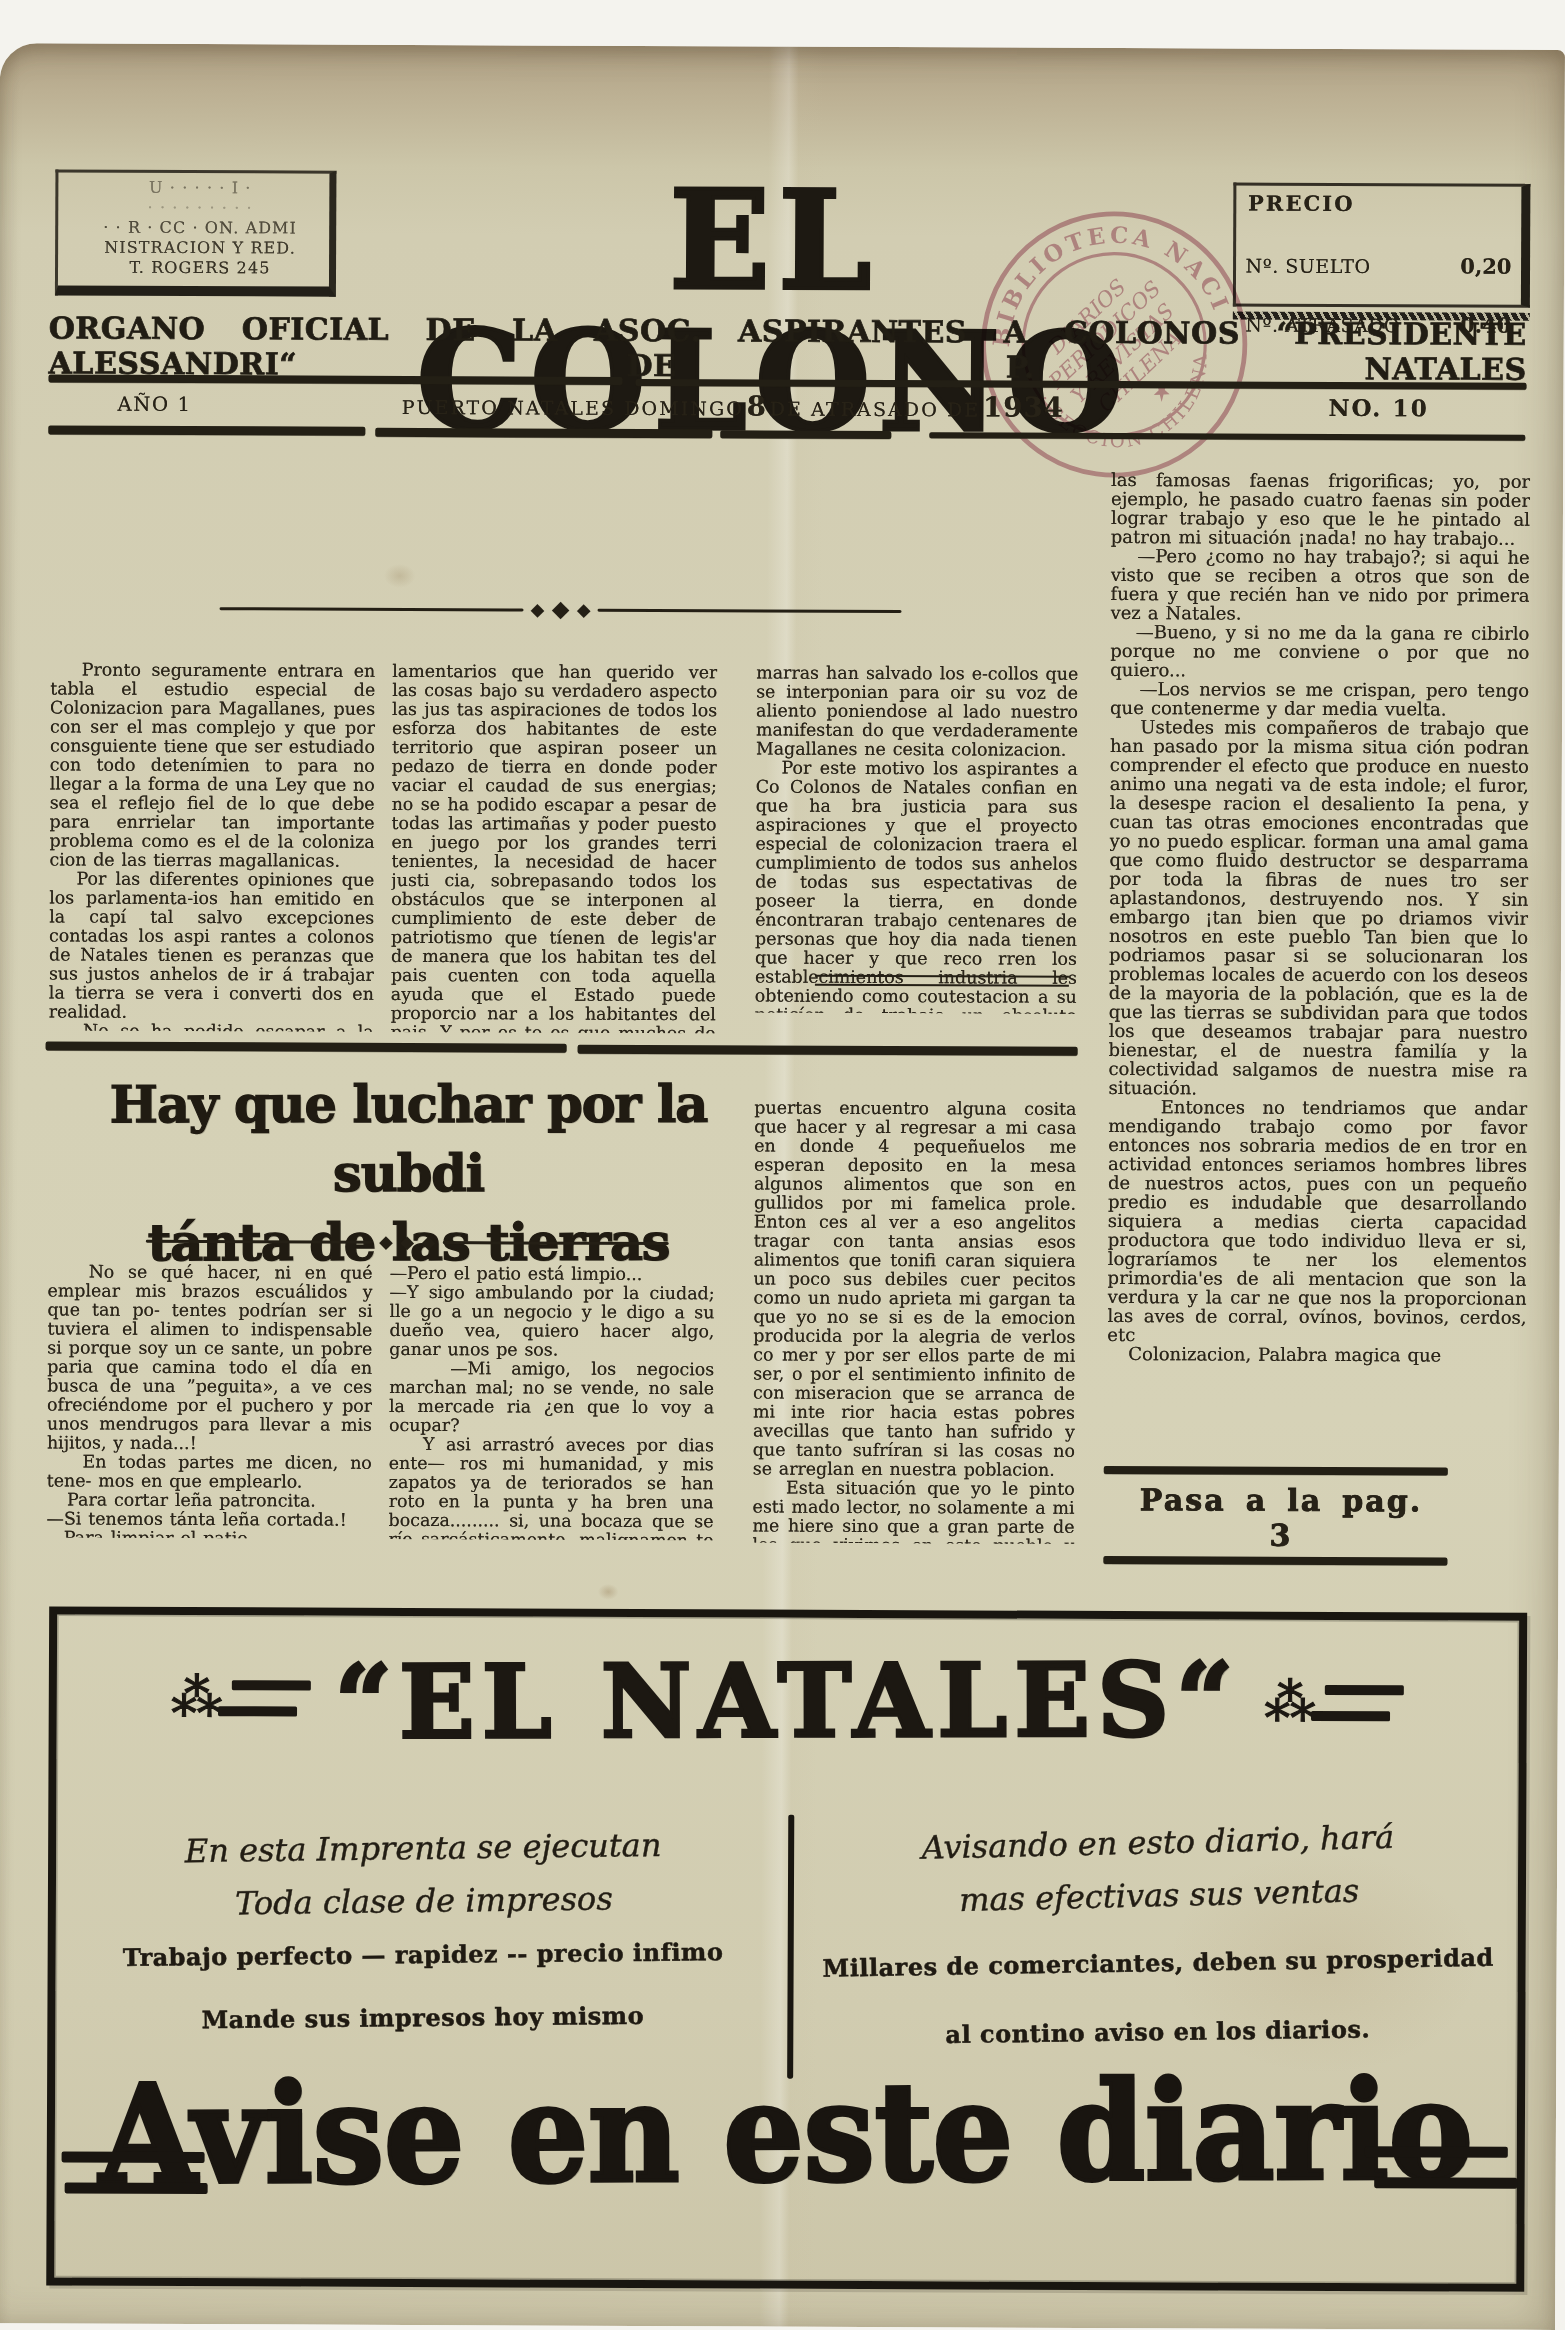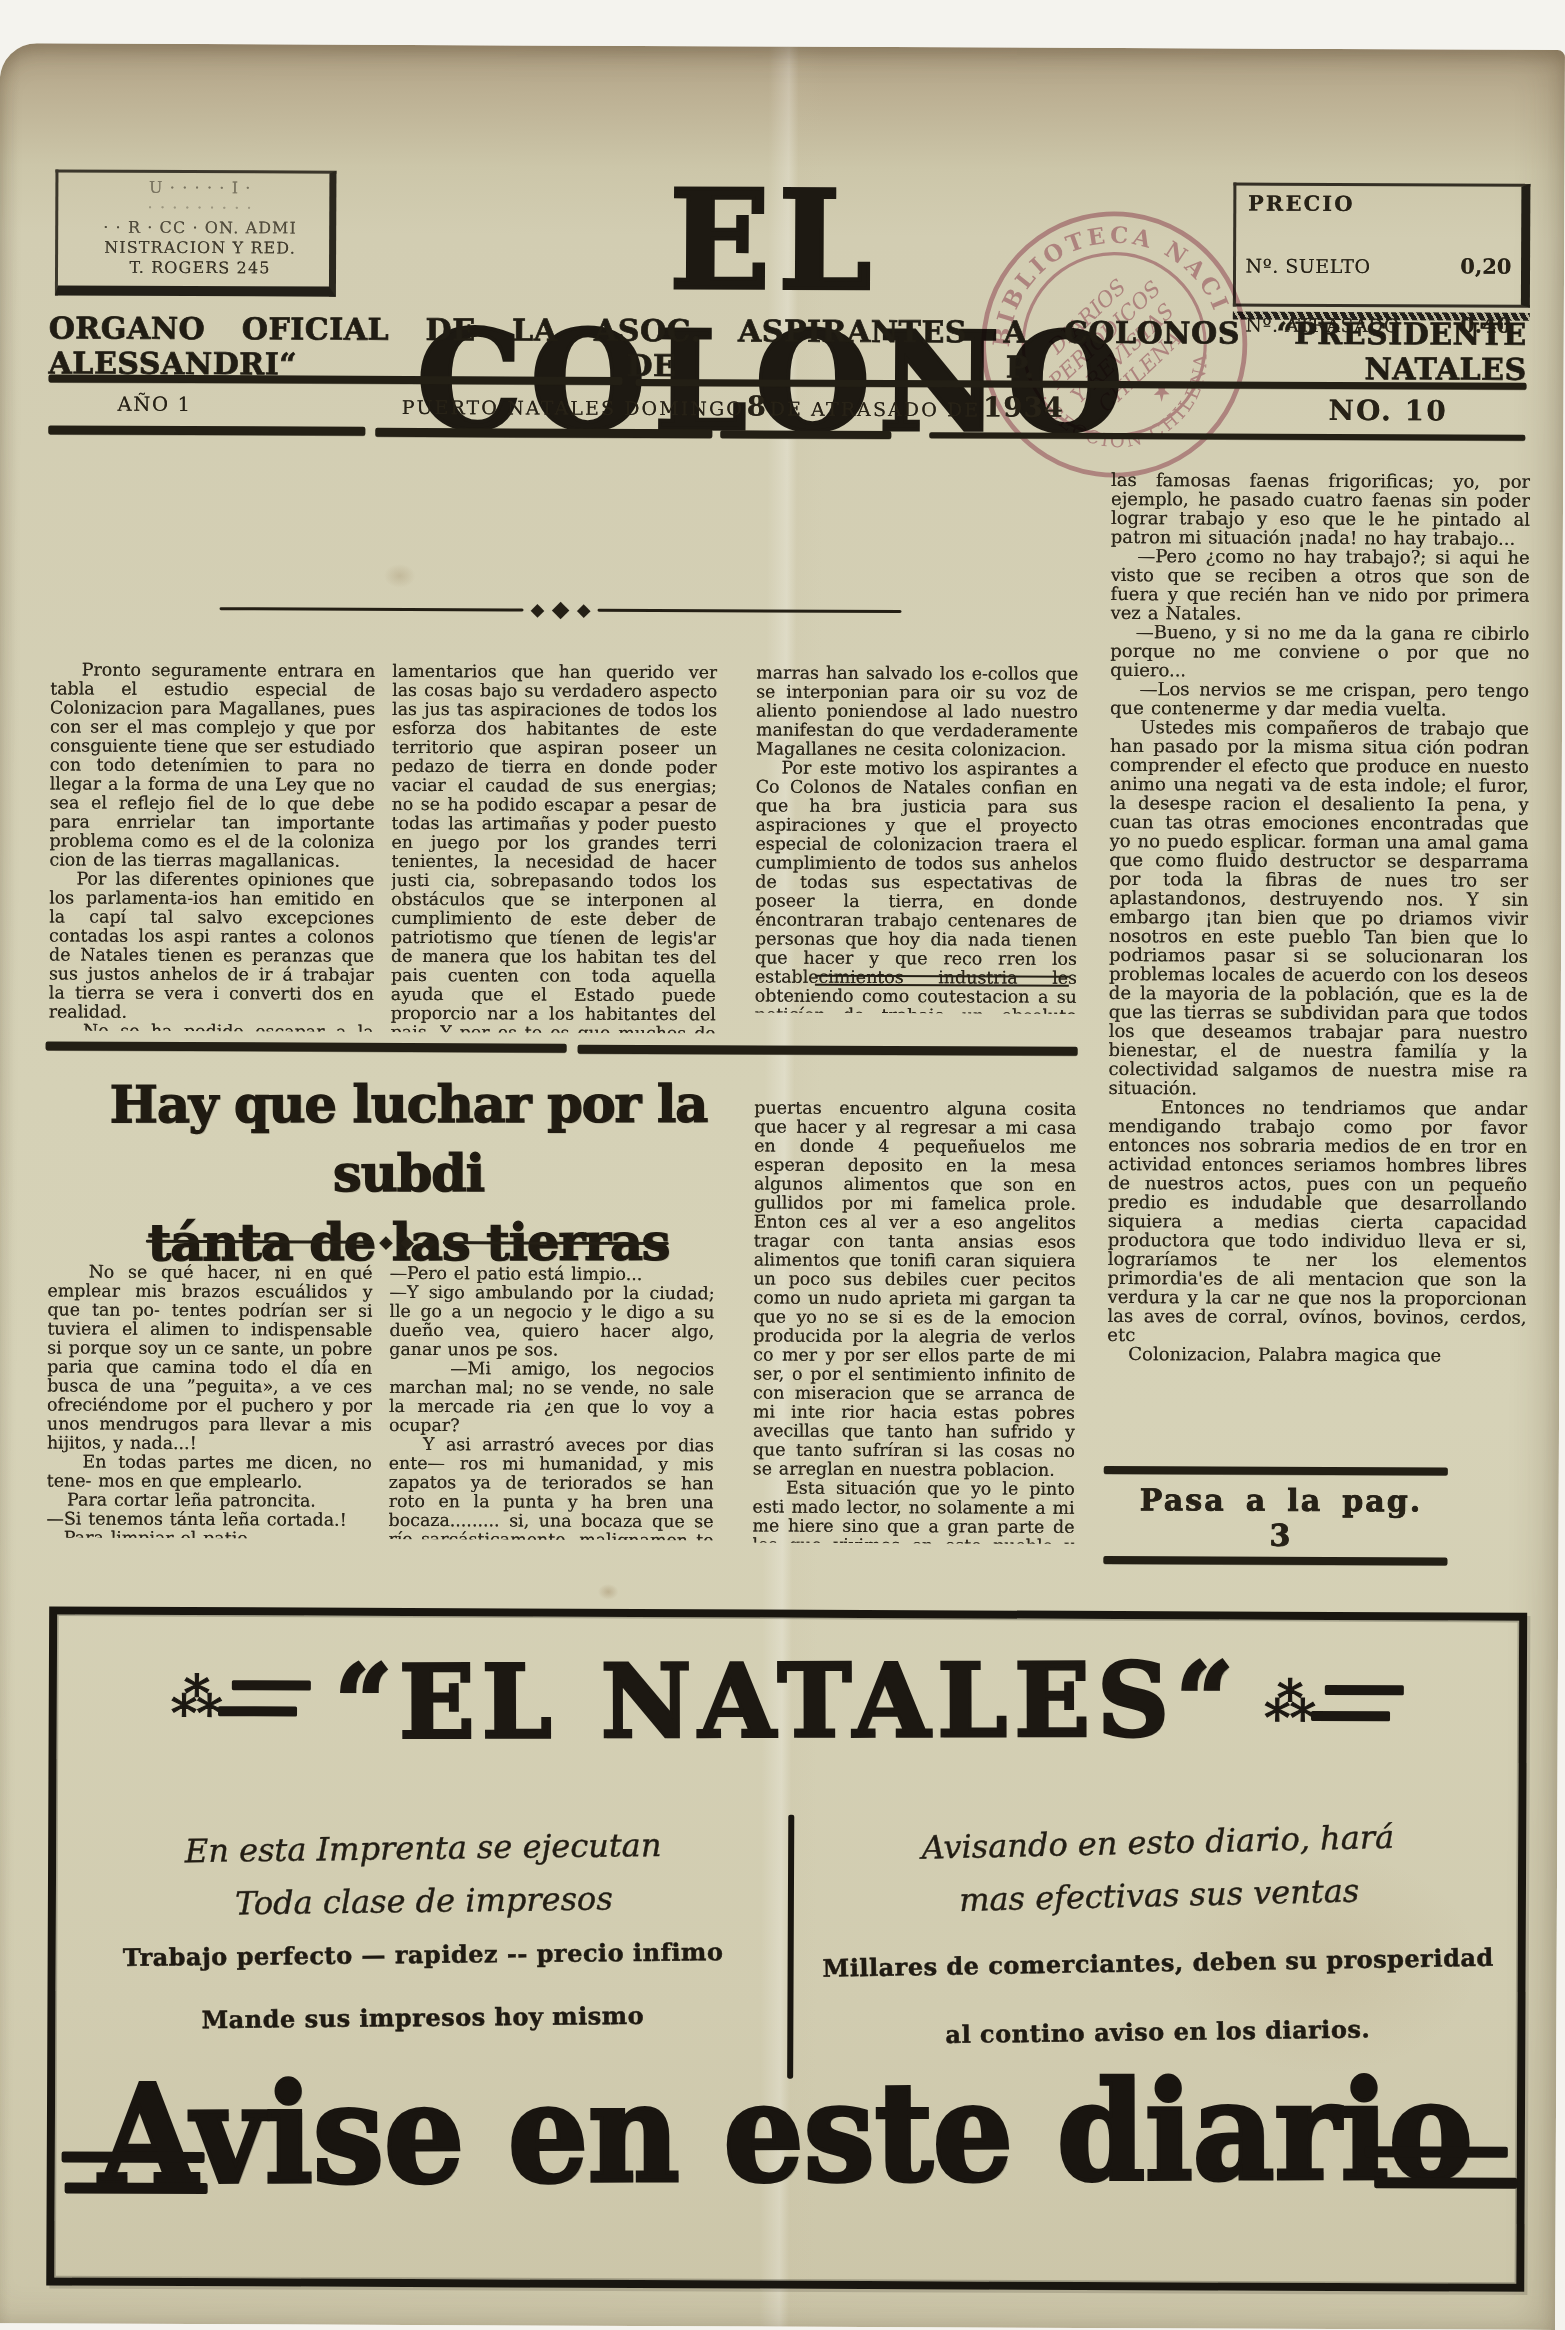--- a/index.html
+++ b/index.html
@@ -47,21 +47,21 @@
   #stamp text{fill:#a84e6e;font-family:"DejaVu Serif",serif;}
 
   
   .rule{position:absolute;background:#231f15;border-radius:2.1px;box-shadow:0 0.5px 0.5px rgba(35,31,21,.4);}
 
   
   #ano{left:119px;top:349px;font-size:19.6px;letter-spacing:1.6px;}
   #date-center{left:338px;top:343px;width:793px;text-align:center;}
   #date-center .sm{font-size:19px;letter-spacing:2.1px;}
   #date-center .lg{font-size:27.5px;font-weight:bold;letter-spacing:1.1px;}
-  #issue-no{left:1330px;top:345px;font-size:28px;letter-spacing:2.1px;font-weight:bold;}
+  #issue-no{left:1330px;top:345px;font-size:23px;letter-spacing:2.1px;font-weight:bold;}
 
   
   .head{font-weight:bold;white-space:pre-line;color:#201b12;-webkit-text-stroke:1.3px #201b12;
     text-shadow:1.1px 1.1px 0 rgba(32,27,18,.22), -0.5px 0 0 rgba(32,27,18,.2);}
   #headline1{left:50px;top:399px;width:1049px;font-size:51px;line-height:68px;letter-spacing:-1.1px;text-align:left;transform:rotate(-0.3deg);}
   #headline2{left:50px;top:1025px;width:727px;font-size:51px;line-height:69px;letter-spacing:-1.1px;text-align:center;transform:rotate(-0.3deg);}
 
   .orn-divider{display:flex;align-items:center;justify-content:center;gap:7.4px;color:#241f15;}
   .orn-divider .dline{height:2.6px;background:#241f15;flex:1;border-radius:1.6px;}
   .orn-divider .dg{font-size:18px;line-height:10.6px;}

